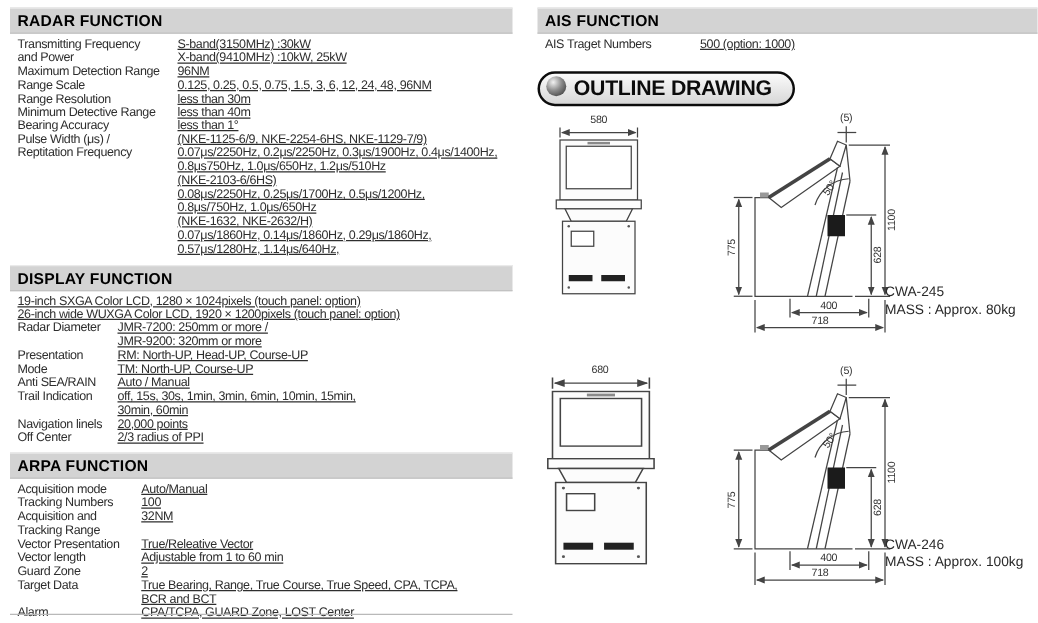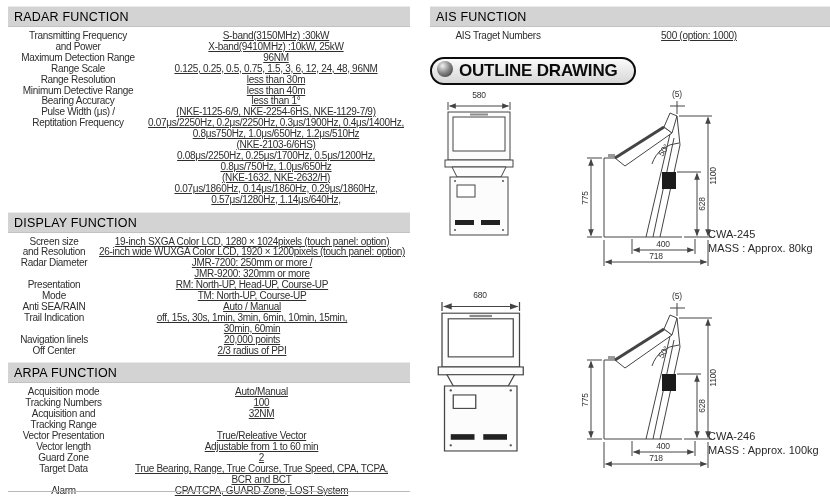--- a/index.html
+++ b/index.html
@@ -4,25 +4,25 @@
 <style>
   html,body{margin:0;padding:0;}
   body{
     width:830px;height:498px;position:relative;background:#ffffff;
     font-family:"Liberation Sans",sans-serif;color:#2e2e2e;overflow:hidden;
   }
   .col-left{position:absolute;left:8px;top:6px;width:402px;}
   .col-right{position:absolute;left:430px;top:6px;width:408px;height:488px;}
   .sec-hdr{
     background:#d3d3d3;border-top:1px solid #eaeaea;border-bottom:1px solid #c2c2c2;
-    padding:3px 8px 2px 6px;font-weight:normal;font-size:12.5px;color:#000;letter-spacing:.2px;
+    padding:3px 8px 2px 6px;font-weight:bold;font-size:12.5px;color:#000;letter-spacing:.2px;
   }
   .spec{margin-bottom:6px;}
   .spec-table{padding-top:4px;}
-  .spec-row{display:flex;font-size:10px;line-height:10.9px;padding-left:6px;letter-spacing:-0.3px;text-align:center;}
+  .spec-row{display:flex;font-size:10px;line-height:10.9px;padding-left:6px;letter-spacing:-0.3px;}
   .lbl{flex:none;white-space:pre;}
   .val{white-space:pre;flex:1;text-decoration:underline;}
   .radar .lbl{width:128px;}
   .display .lbl{width:80px;}
   .arpa .lbl{width:99px;}
   .ais .lbl{width:124px;}
   .bottom-rule{position:absolute;left:8px;top:491px;width:402px;border-top:1px solid #b9b9b9;}
   
   .pill{
     display:inline-flex;gap:6px;margin:9px 0 0 0;
@@ -148,22 +148,20 @@
         </div>
     </div>
   </div>
 
   <div class="spec display">
     <div class="sec-hdr">
       <span>DISPLAY FUNCTION</span>
     </div>
     <div class="spec-table">
       <div class="spec-row">
-          <div class="lbl">Screen size
-and Resolution</div>
           <div class="val">19-inch SXGA Color LCD, 1280 × 1024pixels (touch panel: option)
 26-inch wide WUXGA Color LCD, 1920 × 1200pixels (touch panel: option)</div>
         </div>
       <div class="spec-row">
           <div class="lbl">Radar Diameter</div>
           <div class="val">JMR-7200: 250mm or more /
 JMR-9200: 320mm or more</div>
         </div>
       <div class="spec-row">
           <div class="lbl">Presentation
@@ -221,21 +219,21 @@
           <div class="lbl">Guard Zone</div>
           <div class="val">2</div>
         </div>
       <div class="spec-row">
           <div class="lbl">Target Data</div>
           <div class="val">True Bearing, Range, True Course, True Speed, CPA, TCPA,
 BCR and BCT</div>
         </div>
       <div class="spec-row">
           <div class="lbl">Alarm</div>
-          <div class="val">CPA/TCPA, GUARD Zone, LOST System</div>
+          <div class="val">CPA/TCPA, GUARD Zone, LOST Center</div>
         </div>
     </div>
   </div>
 </div>
 <div class="bottom-rule"></div>
 
 <div class="col-right">
 
   <div class="spec ais">
     <div class="sec-hdr">

